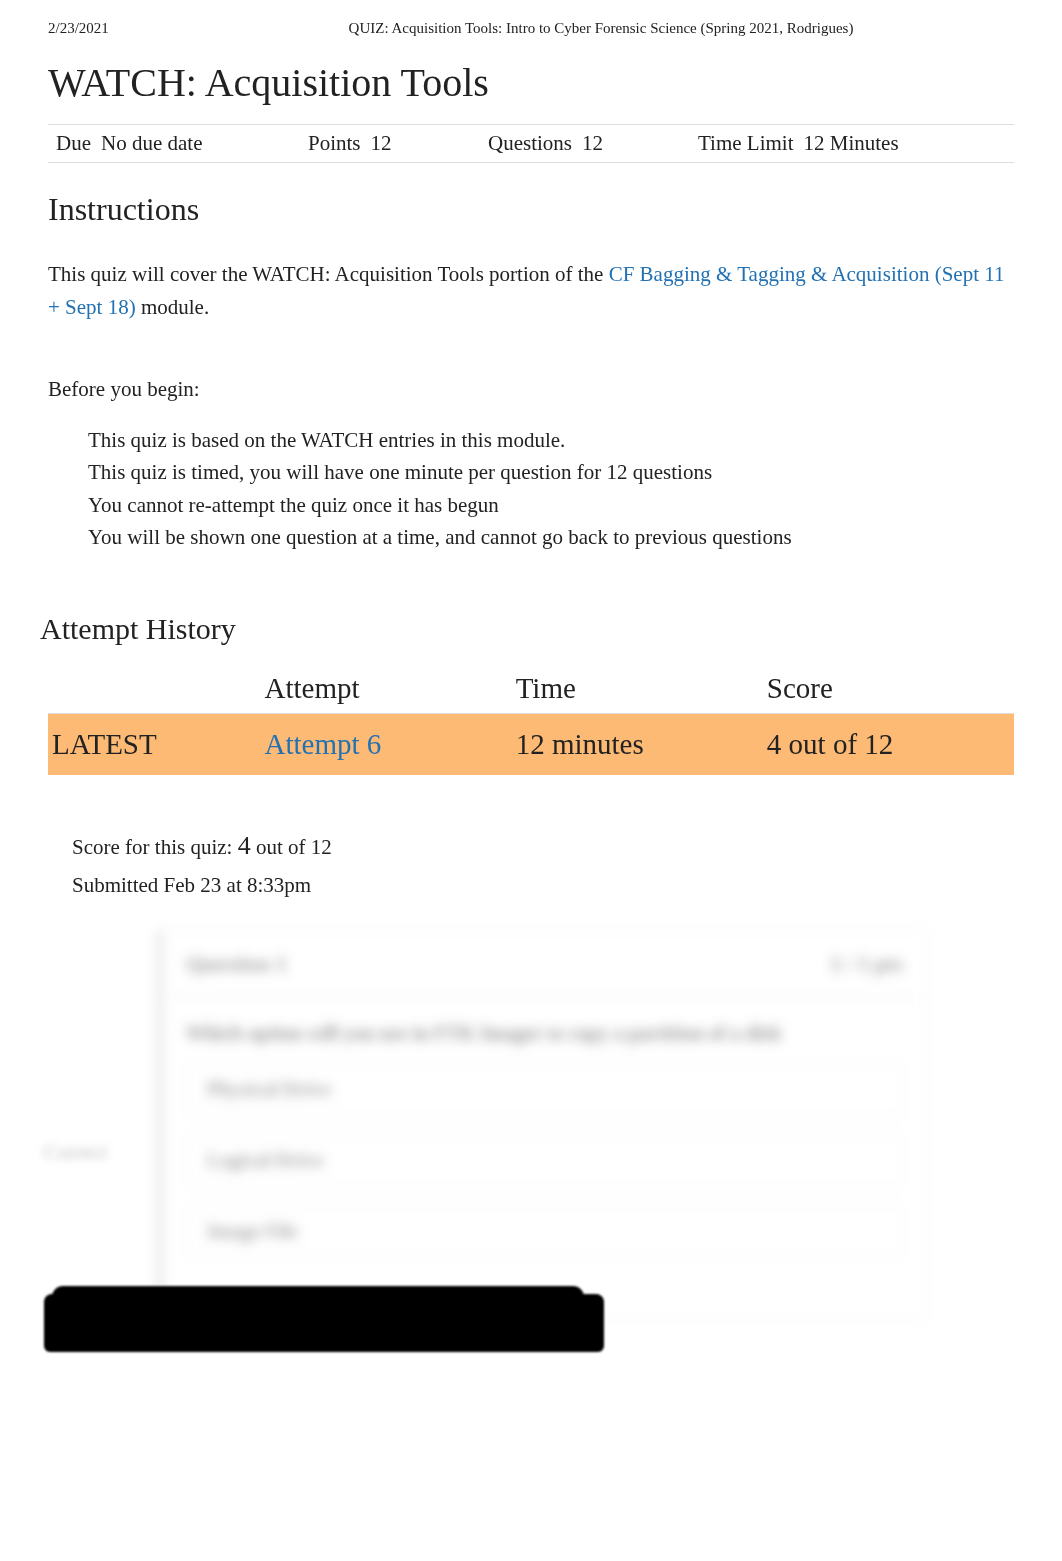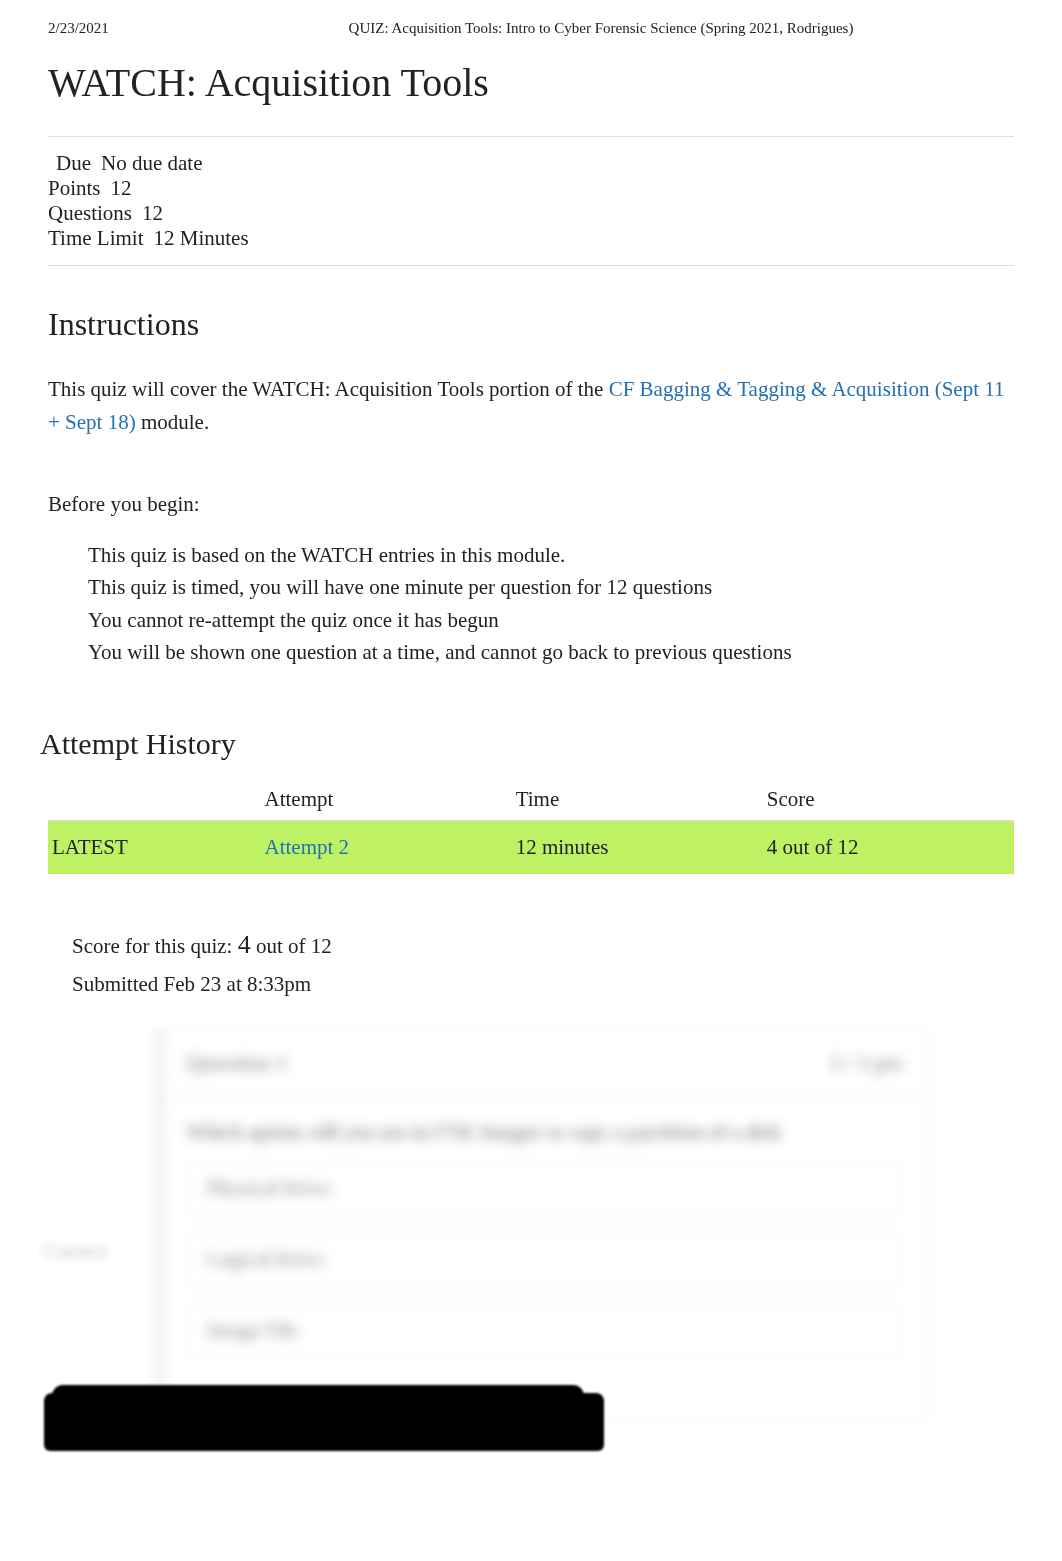--- a/index.html
+++ b/index.html
@@ -17,27 +17,26 @@
       font-size: 15px;
     }
     .page-date { width: 240px; }
     .page-context { flex: 1; text-align: center; padding-right: 100px; }
     .page-title {
       font-size: 40px;
       font-weight: 400;
       padding: 12px 48px 18px 48px;
     }
     .meta-bar {
-      margin: 12px 48px;
+      margin: 0 48px;
       border-top: 1px solid #ddd;
       border-bottom: 1px solid #ddd;
-      padding: 14px 0;
+      padding: 6px 0;
       display: flex;
       font-size: 21px;
-      flex-direction: column;
     }
     .meta-item { display: flex; gap: 10px; }
     .meta-item:nth-child(1){ width: 260px; padding-left: 8px;}
     .meta-item:nth-child(2){ width: 180px; text-align: right;}
     .meta-item:nth-child(3){ width: 210px;}
     .meta-item:nth-child(4){ }
     .instructions-heading {
       font-size: 32px;
       font-weight: 400;
       padding: 28px 48px 20px 48px;
@@ -49,31 +48,31 @@
     
     .attempt-heading {
       font-size: 30px;
       font-weight: 400;
       padding: 50px 48px 18px 40px;
     }
     table.attempts {
       width: calc(100% - 96px);
       margin: 0 48px 20px 48px;
       border-collapse: collapse;
-      font-size: 21px;
+      font-size: 29px;
     }
     table.attempts th {
       text-align: left;
       font-weight: 400;
       padding: 8px 4px;
       border-bottom: 1px solid #ddd;
     }
     table.attempts td {
       padding: 14px 4px;
-      background: #bef264;
+      background: #fdba74;
     }
     .score-block { padding: 30px 48px 0 72px; font-size: 21px; line-height: 1.65; }
     .score-block .big { font-size: 26px; }
     .blurred-area {
       position: relative;
       margin: 28px 48px 0 48px;
       height: 420px;
     }
     .question-card {
       position: absolute;
@@ -191,21 +190,21 @@
     <tr>
       <th style="width:22%;"></th>
       <th style="width:26%;">Attempt</th>
       <th style="width:26%;">Time</th>
       <th>Score</th>
     </tr>
   </thead>
   <tbody>
     <tr>
       <td>LATEST</td>
-      <td><span class="link">Attempt 2</span></td>
+      <td><span class="link">Attempt 6</span></td>
       <td>12 minutes</td>
       <td>4 out of 12</td>
     </tr>
   </tbody>
 </table>
 
 <div class="score-block">
   <div>
     <span>Score for this quiz: </span>
     <span class="big">4</span>

